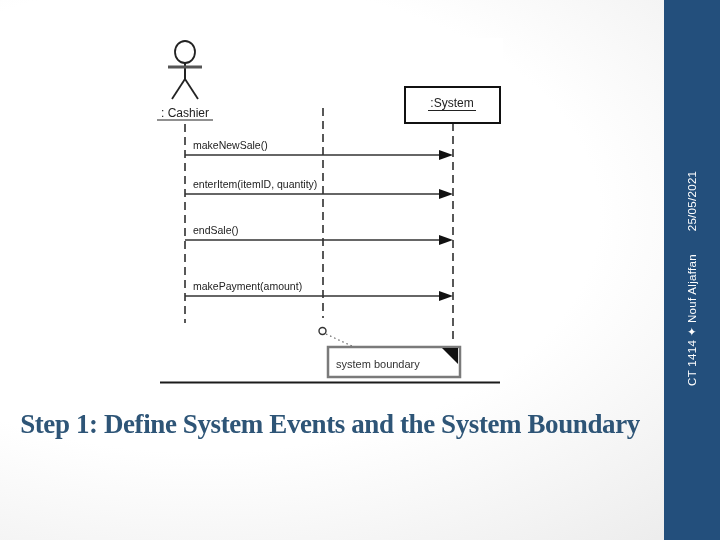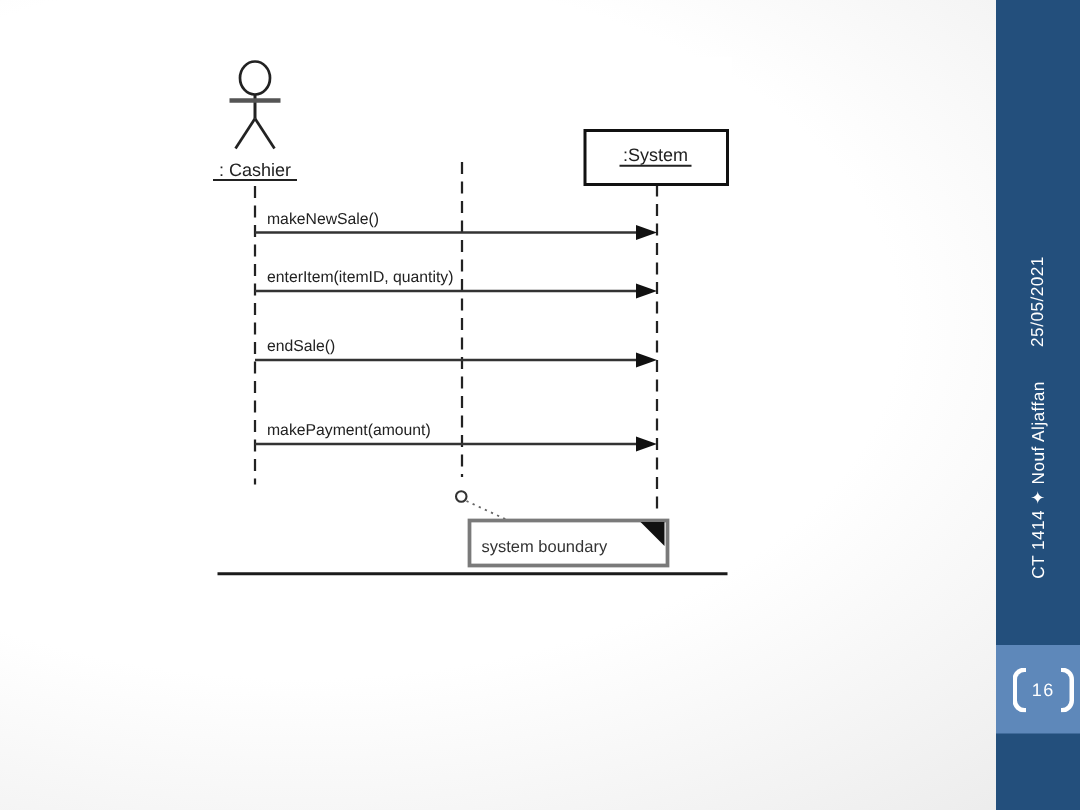--- a/index.html
+++ b/index.html
@@ -43,21 +43,21 @@
     border-top-left-radius:8px; border-bottom-left-radius:8px;
   }
   .bracket.r {
     border-right:3px solid #fff; border-top:3px solid #fff; border-bottom:3px solid #fff;
     border-top-right-radius:8px; border-bottom-right-radius:8px;
   }
   .page-num { color:#fff; font-size:12px; letter-spacing:1px; }
 
   
   .diagram-canvas {
-    position:absolute; left:140px; top:38px; width:348px; height:346px;
+    position:absolute; left:155px; top:38px; width:348px; height:346px;
     background:#ffffff;
   }
   .diagram-canvas svg { display:block; width:348px; height:346px; }
   svg text {
     font-family:"Liberation Sans", sans-serif;
     fill:#222;
   }
   .msg-label  { font-size:10.5px; }
   .head-label { font-size:12px; }
   .note-label { font-size:11px; fill:#333; }
@@ -129,24 +129,20 @@
       <g>
         <rect x="173" y="309" width="132" height="30" fill="#fff" stroke="#7a7a7a" stroke-width="2.5"></rect>
         <polygon points="287,310 303,310 303,326" fill="#111"></polygon>
         <text class="note-label" x="181" y="330">system boundary</text>
       </g>
 
       <line x1="5" y1="344.5" x2="345" y2="344.5" stroke="#1b1b1b" stroke-width="2"></line>
     </svg>
   </div>
 
+  <div class="slide-title">Step 1: Define System Events and the System Boundary</div>
 
   <div class="band"></div>
   <div class="band-text band-date">25/05/2021</div>
   <div class="band-text band-course">CT 1414 ✦ Nouf Aljaffan</div>
 
-  <div class="page-badge">
-    <div class="bracket l"></div>
-    <div class="page-num">16</div>
-    <div class="bracket r"></div>
-  </div>
 
 </div>
 
 </body></html>

